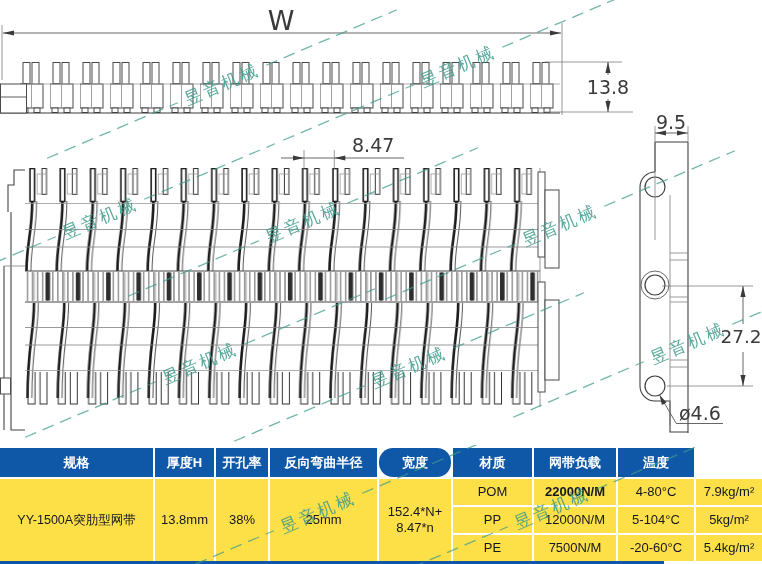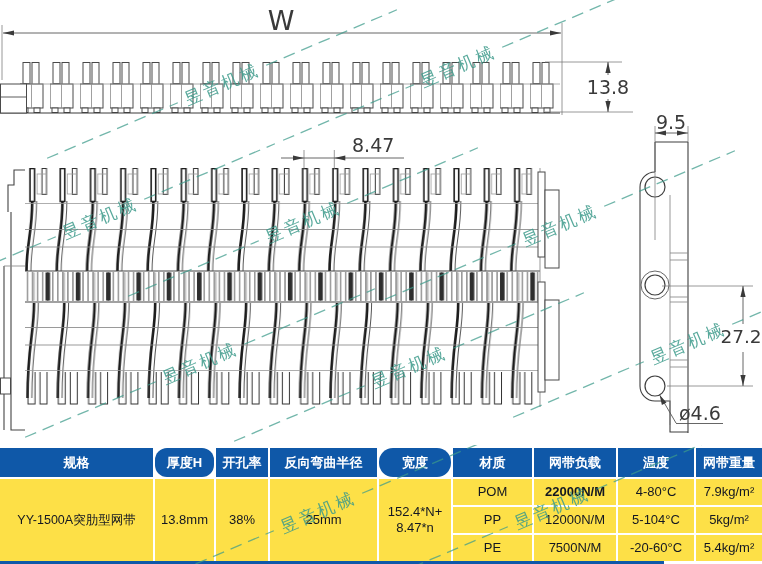--- a/index.html
+++ b/index.html
@@ -226,28 +226,27 @@
       </g>
     <g class="wm" transform="translate(552 63) rotate(-23)">
       <line x1="-190" y1="0" x2="-48" y2="0"></line>
         <line x1="48" y1="0" x2="190" y2="0"></line>
       <text x="0" y="6" text-anchor="middle">昱音机械</text>
       </g>
   </svg>
 
   <div class="spec-table">
     <div class="th" style="grid-column:1;grid-row:1;">规格</div>
-    <div class="th" style="grid-column:2;grid-row:1;border-radius:12px;">厚度H</div>
+    <div class="th" style="grid-column:2;grid-row:1;">厚度H</div>
     <div class="th" style="grid-column:3;grid-row:1;">开孔率</div>
     <div class="th" style="grid-column:4;grid-row:1;text-align:center;">反向弯曲半径</div>
     <div class="th" style="grid-column:5;grid-row:1;border-radius:14px;">宽度</div>
     <div class="th" style="grid-column:7;grid-row:1;">网带负载</div>
     <div class="th" style="grid-column:6;grid-row:1;">材质</div>
     <div class="th" style="grid-column:8;grid-row:1;">温度</div>
-    <div class="th" style="grid-column:9;grid-row:1;">网带重量</div>
 
     <div class="td span3" style="grid-column:1;font-size:12.5px;">YY-1500A突肋型网带</div>
     <div class="td span3" style="grid-column:2;">13.8mm</div>
     <div class="td span3" style="grid-column:3;">38%</div>
     <div class="td span3" style="grid-column:4;">25mm</div>
     <div class="td span3" style="grid-column:5;">
       <span>152.4*N+</span>
       <span>8.47*n</span>
     </div>
 

